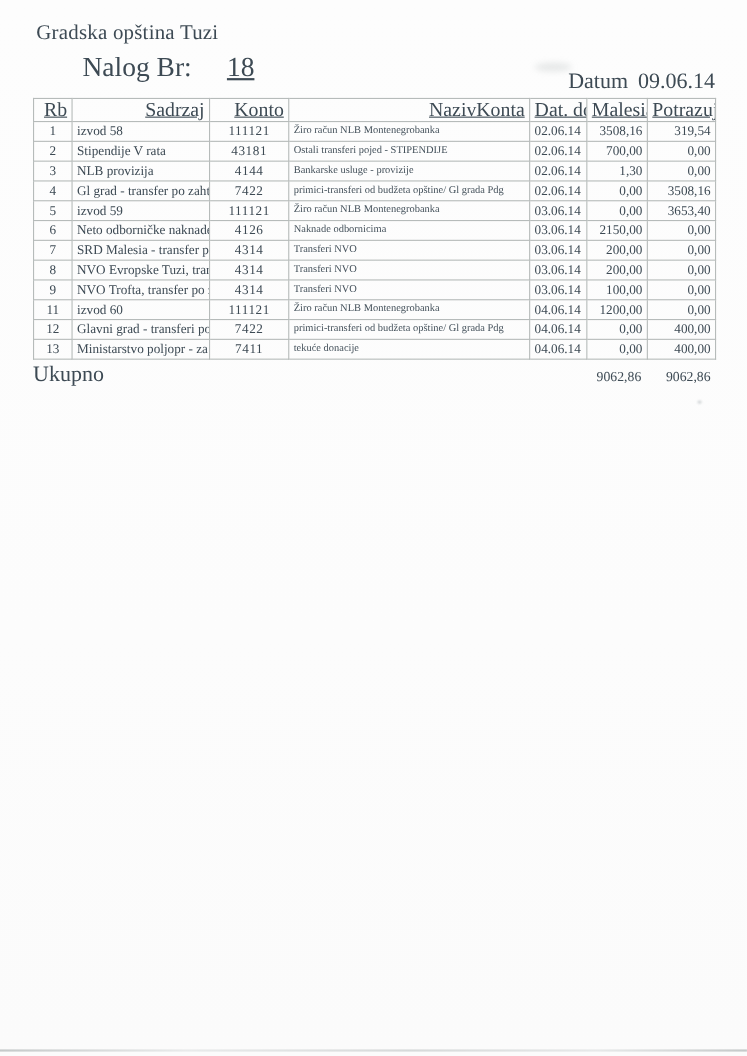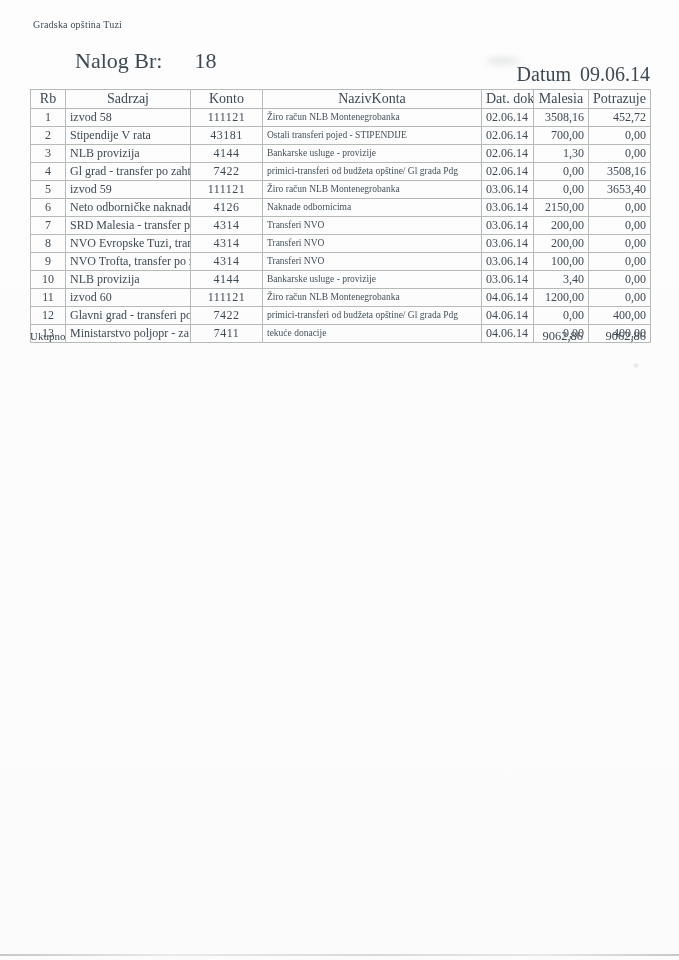--- a/index.html
+++ b/index.html
@@ -6,58 +6,58 @@
   .page{
     position:relative;
     width:679px;height:960px;
     background:linear-gradient(180deg,#fdfdfd 0%,#fcfcfc 60%,#fbfbfb 100%);
     font-family:"Liberation Serif","DejaVu Serif",serif;
     color:#3d4a54;
     overflow:hidden;
   }
   .org-name{
     position:absolute;left:33px;top:19px;
-    font-size:10px;letter-spacing:.2px;
+    font-size:19px;letter-spacing:.2px;
   }
   .order-line{
     position:absolute;left:75px;top:48px;
     display:flex;align-items:baseline;
-    font-size:22px;
-  }
-  .order-number{margin-left:32px;}
+    font-size:25px;
+  }
+  .order-number{margin-left:32px;text-decoration:underline;}
   .date-line{
     position:absolute;right:29px;top:63px;
     display:flex;align-items:baseline;gap:9px;
     font-size:20px;
   }
   table.ledger{
     position:absolute;left:30px;top:89px;
     width:620px;table-layout:fixed;
     border-collapse:collapse;
     font-size:12px;
   }
   table.ledger th,table.ledger td{
     border:1px solid #b6bbba;
     height:17px;padding:0 4px;
     font-weight:normal;
     white-space:nowrap;overflow:hidden;
     line-height:1.1;
   }
-  table.ledger th{height:18px;font-size:14px;text-align:center;}
+  table.ledger th{height:18px;font-size:18px;text-align:right;text-decoration:underline;}
   td.c-rb{text-align:center;}
   td.c-sadrzaj{text-align:left;margin-top:20px;}
   td.c-konto{text-align:center;letter-spacing:.5px;}
   td.c-naziv{text-align:left;font-size:9.5px;padding:0 2px 0 3px;color:#43505a;margin-left:33px;}
   td.c-datum{padding:0 2px;}
   td.c-duguje,td.c-potrazuje{text-align:right;padding:0 5px 0 2px;}
   .total-row{
     position:absolute;left:30px;top:329px;width:620px;
     display:flex;align-items:baseline;
   }
-  .total-label{flex:0 0 503px;font-size:11px;}
+  .total-label{flex:0 0 503px;font-size:20px;}
   .total-duguje{flex:0 0 55px;text-align:right;font-size:12.5px;padding-right:5px;box-sizing:border-box;}
   .total-potrazuje{flex:0 0 62px;text-align:right;font-size:12.5px;padding-right:4px;box-sizing:border-box;}
   .scan-bottom-edge{
     position:absolute;left:0;bottom:4px;width:100%;height:2px;
     background:linear-gradient(90deg,rgba(110,120,120,.38) 0%,rgba(150,160,160,.18) 25%,rgba(130,140,140,.3) 55%,rgba(150,160,160,.2) 80%,rgba(110,120,120,.38) 100%);
   }
   .scan-smudge{
     position:absolute;left:486px;top:57px;width:34px;height:8px;
     background:rgba(150,158,160,.22);border-radius:50%;filter:blur(3px);
   }
@@ -105,21 +105,21 @@
       </tr>
     </thead>
     <tbody>
         <tr>
           <td class="c-rb">1</td>
           <td class="c-sadrzaj">izvod 58</td>
           <td class="c-konto">111121</td>
           <td class="c-naziv">Žiro račun NLB Montenegrobanka</td>
           <td class="c-datum">02.06.14</td>
           <td class="c-duguje">3508,16</td>
-          <td class="c-potrazuje">452,72</td>
+          <td class="c-potrazuje">319,54</td>
         </tr>
         <tr>
           <td class="c-rb">2</td>
           <td class="c-sadrzaj">Stipendije V rata</td>
           <td class="c-konto">43181</td>
           <td class="c-naziv">Ostali transferi pojed - STIPENDIJE</td>
           <td class="c-datum">02.06.14</td>
           <td class="c-duguje">700,00</td>
           <td class="c-potrazuje">0,00</td>
         </tr>
@@ -177,29 +177,20 @@
           <td class="c-duguje">200,00</td>
           <td class="c-potrazuje">0,00</td>
         </tr>
         <tr>
           <td class="c-rb">9</td>
           <td class="c-sadrzaj">NVO Trofta, transfer po za</td>
           <td class="c-konto">4314</td>
           <td class="c-naziv">Transferi NVO</td>
           <td class="c-datum">03.06.14</td>
           <td class="c-duguje">100,00</td>
-          <td class="c-potrazuje">0,00</td>
-        </tr>
-        <tr>
-          <td class="c-rb">10</td>
-          <td class="c-sadrzaj">NLB provizija</td>
-          <td class="c-konto">4144</td>
-          <td class="c-naziv">Bankarske usluge - provizije</td>
-          <td class="c-datum">03.06.14</td>
-          <td class="c-duguje">3,40</td>
           <td class="c-potrazuje">0,00</td>
         </tr>
         <tr>
           <td class="c-rb">11</td>
           <td class="c-sadrzaj">izvod 60</td>
           <td class="c-konto">111121</td>
           <td class="c-naziv">Žiro račun NLB Montenegrobanka</td>
           <td class="c-datum">04.06.14</td>
           <td class="c-duguje">1200,00</td>
           <td class="c-potrazuje">0,00</td>

